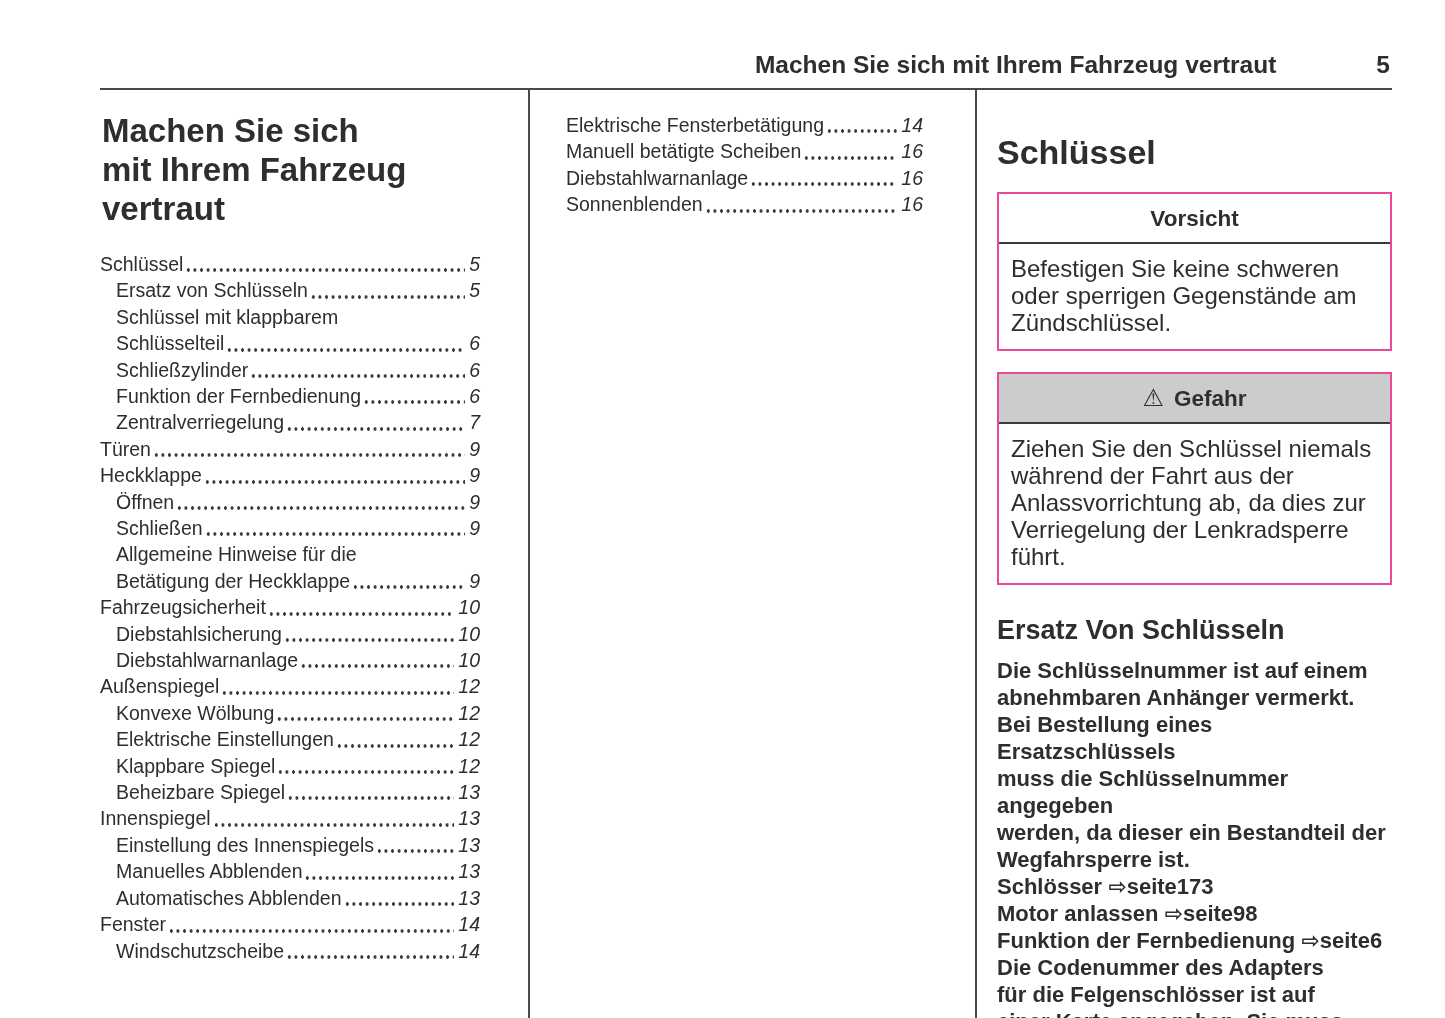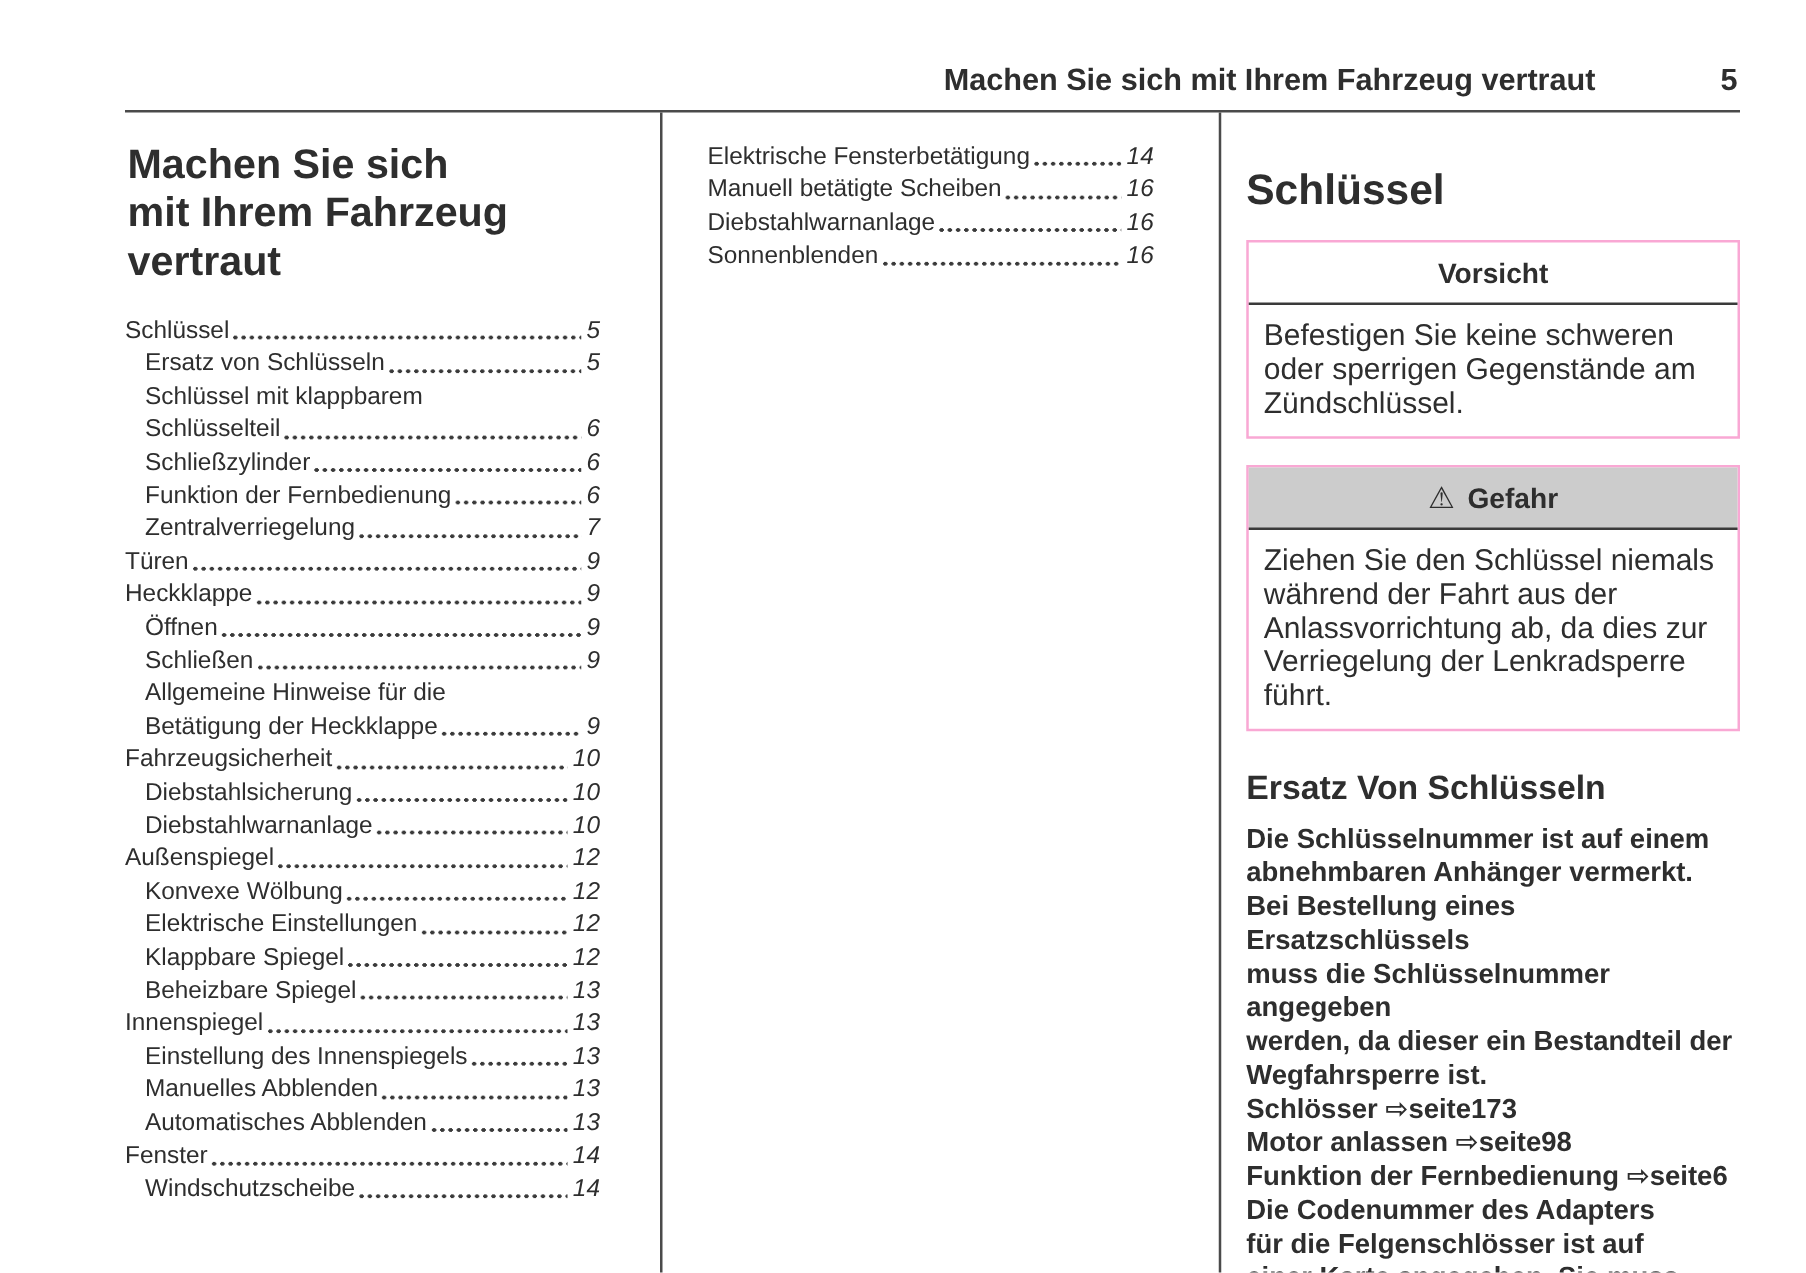--- a/index.html
+++ b/index.html
@@ -42,21 +42,21 @@
   .dots {
     flex:1; margin:0 4px 0 2px;
     background-image:radial-gradient(circle, #3a3a3a 1.6px, rgba(255,255,255,0) 1.85px);
     background-size:6.6px 6px; background-repeat:repeat-x;
     background-position:left bottom 4px;
   }
   .toc-row.no-page .dots { background-image:none; }
 
   
   .sec-title { font-size:34px; font-weight:bold; margin:24px 0 0; line-height:1.1; }
-  .warnbox { border:2px solid #f9a8d4; margin-top:21px; }
+  .warnbox { border:2px solid #ec4899; margin-top:21px; }
   .warnbox-head {
     text-align:center; font-weight:bold; font-size:22.5px;
     padding:11px 0 10px; border-bottom:2px solid #3a3a3a; line-height:1.2;
   }
   .warnbox-head.gray {
     background:#cccccc; display:flex; justify-content:center; align-items:center; gap:10px;
   }
   .warn-icon { font-family:"DejaVu Sans",sans-serif; font-weight:normal; font-size:24px; line-height:1; position:relative; top:-1px; }
   .warnbox-body { padding:11px 12px 13px; font-size:24px; line-height:27px; white-space:pre-line; }
   .subsec-title { font-size:27px; font-weight:bold; margin:30px 0 0; line-height:1.15; }

